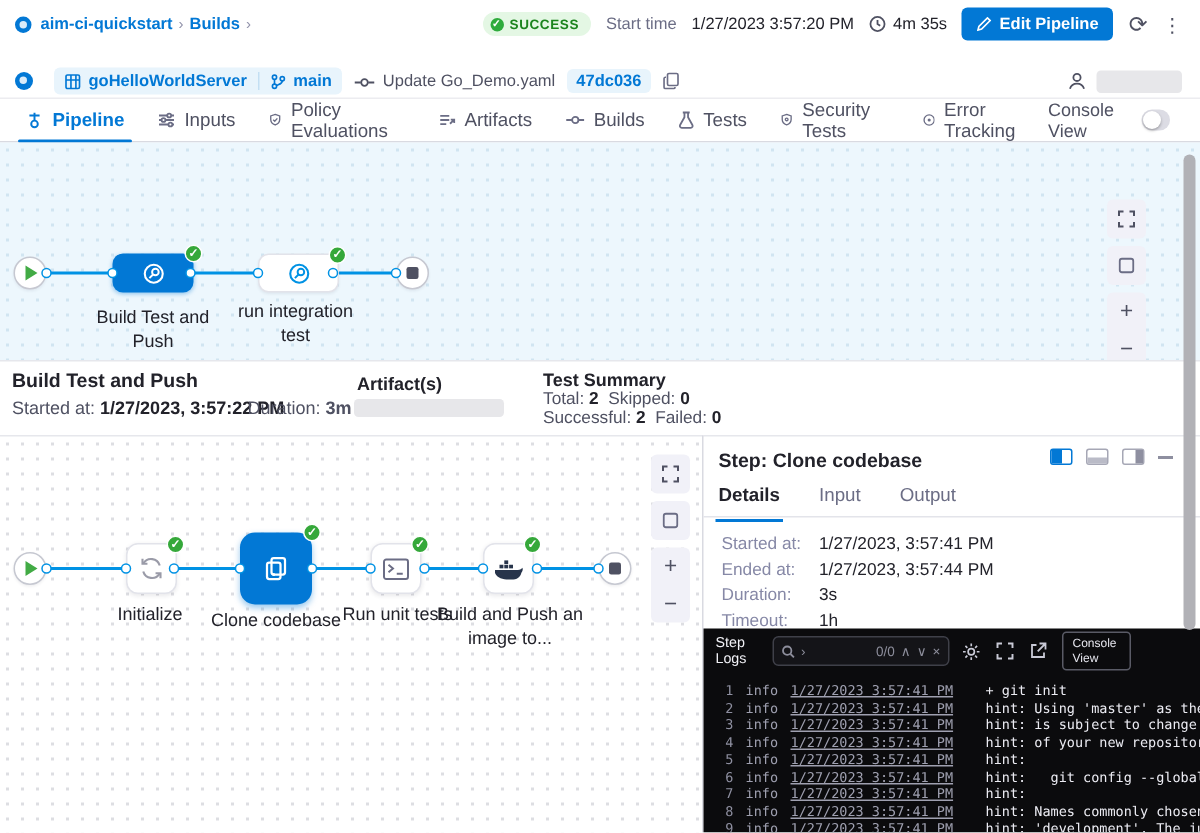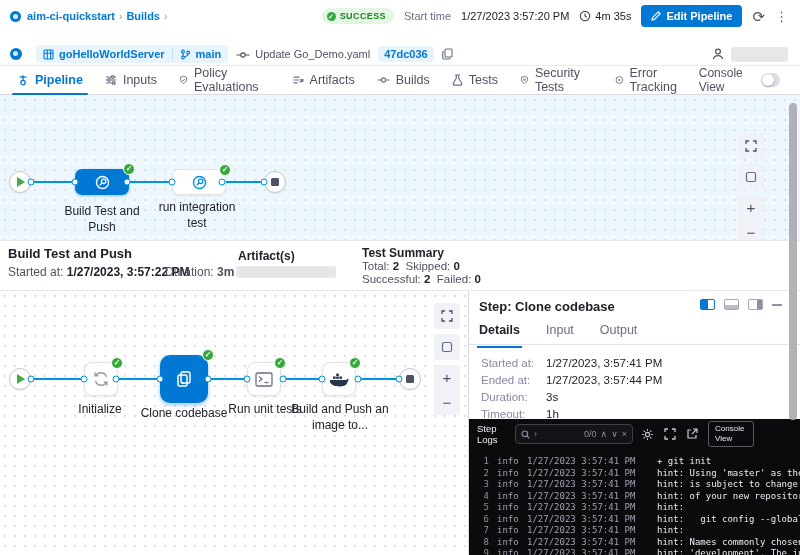--- a/index.html
+++ b/index.html
@@ -106,21 +106,21 @@
   .con-hdr { display:flex; align-items:center; height:30px; padding:0 6px 0 8px; gap:8px; }
   .con-title { color:#f0f0f5; font-size:9.5px; line-height:1.2; width:30px; }
   .searchbox { width:118px; height:20px; border:1px solid #3f4049; border-radius:4px; background:#141418; display:flex; align-items:center; padding:0 5px; gap:4px; color:#8d8e9c; font-size:9px; }
   .searchbox .grow { flex:1; }
   .con-icons { display:flex; align-items:center; gap:10px; color:#c9cad6; }
   .con-view-btn { border:1px solid #5a5b66; border-radius:3px; color:#e6e6ee; font-size:8px; line-height:1.25; padding:2px 6px; background:transparent; text-align:left; cursor:pointer; }
   .log-area { padding:7px 0 0 4px; font-family:"DejaVu Sans Mono", monospace; font-size:9px; }
   .log-row { display:flex; white-space:pre; line-height:11.5px; overflow:hidden; }
   .log-num { width:16px; text-align:right; color:#8e8fa0; flex:none; }
   .log-level { width:30px; margin-left:8px; color:#9fa0b0; flex:none; }
-  .log-time { width:130px; color:#9fa0b0; flex:none; }
+  .log-time { width:130px; color:#9fa0b0; flex:none;text-decoration:underline; }
   .log-msg { color:#ececf3; flex:none; }
 
   .scroll-thumb { position:absolute; left:789px; top:103px; width:8px; height:317px; background:#b1b1b6; border-radius:4px; }
   svg { display:block; }
 </style>
 </head>
 <body>
 
 <div class="app">
 

